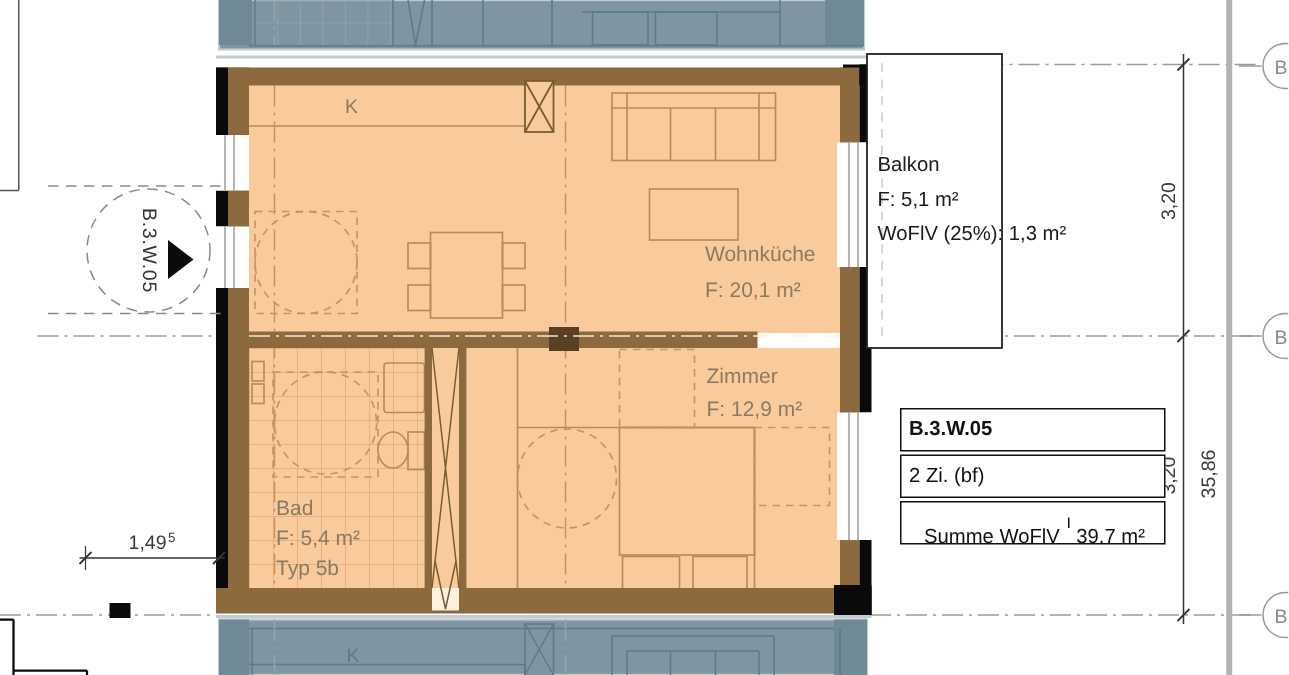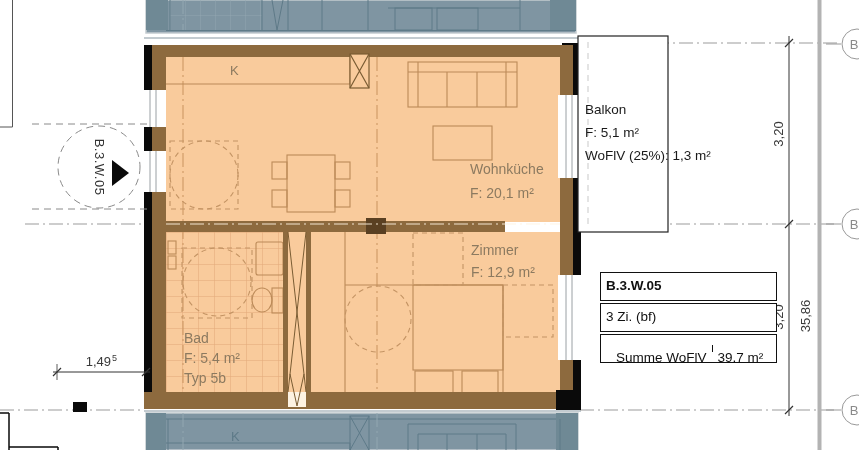--- a/index.html
+++ b/index.html
@@ -230,19 +230,19 @@
     <text class="t-room" x="471" y="255">Zimmer</text>
     <text class="t-room" x="471" y="277">F: 12,9 m²</text>
     <text class="t-room" x="184" y="343">Bad</text>
     <text class="t-room" x="184" y="363">F: 5,4 m²</text>
     <text class="t-room" x="184" y="383">Typ 5b</text>
   </g>
 </svg>
 
   <div class="info-table">
     <div class="info-row bold">B.3.W.05</div>
-    <div class="info-row">3 Zi. (bf)</div>
+    <div class="info-row">2 Zi. (bf)</div>
     <div class="info-row split">
       <div class="cell-a">Summe WoFlV</div>
       <div class="cell-b">39,7 m²</div>
     </div>
   </div>
 </div>
 
 </body></html>

